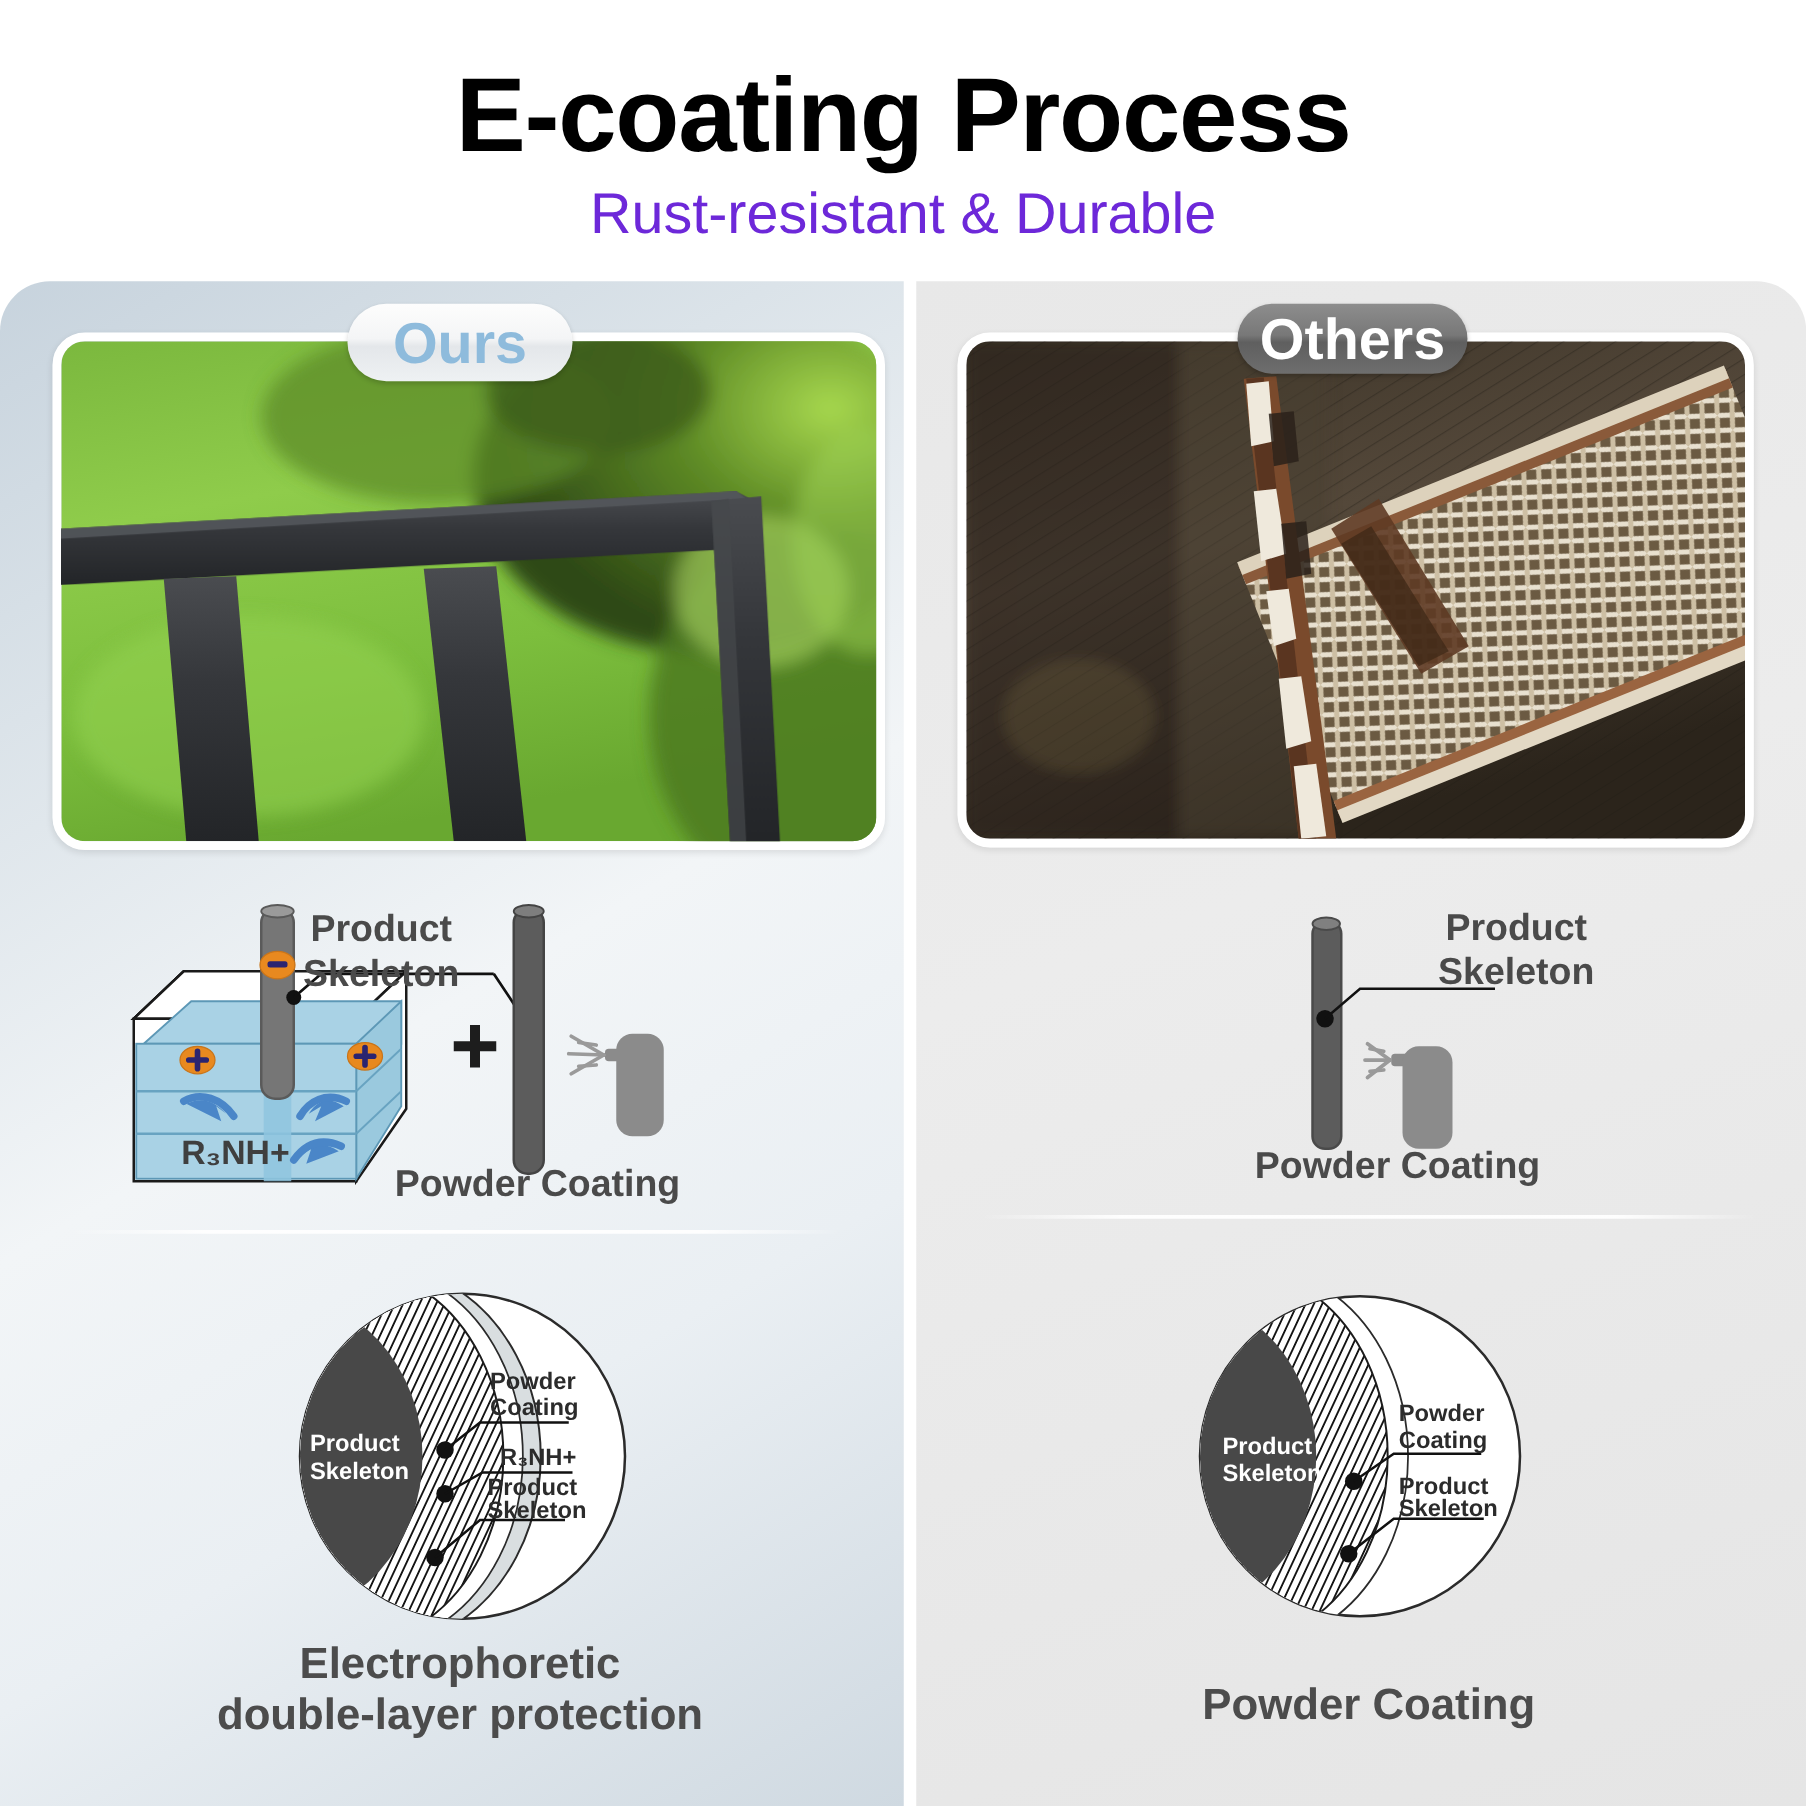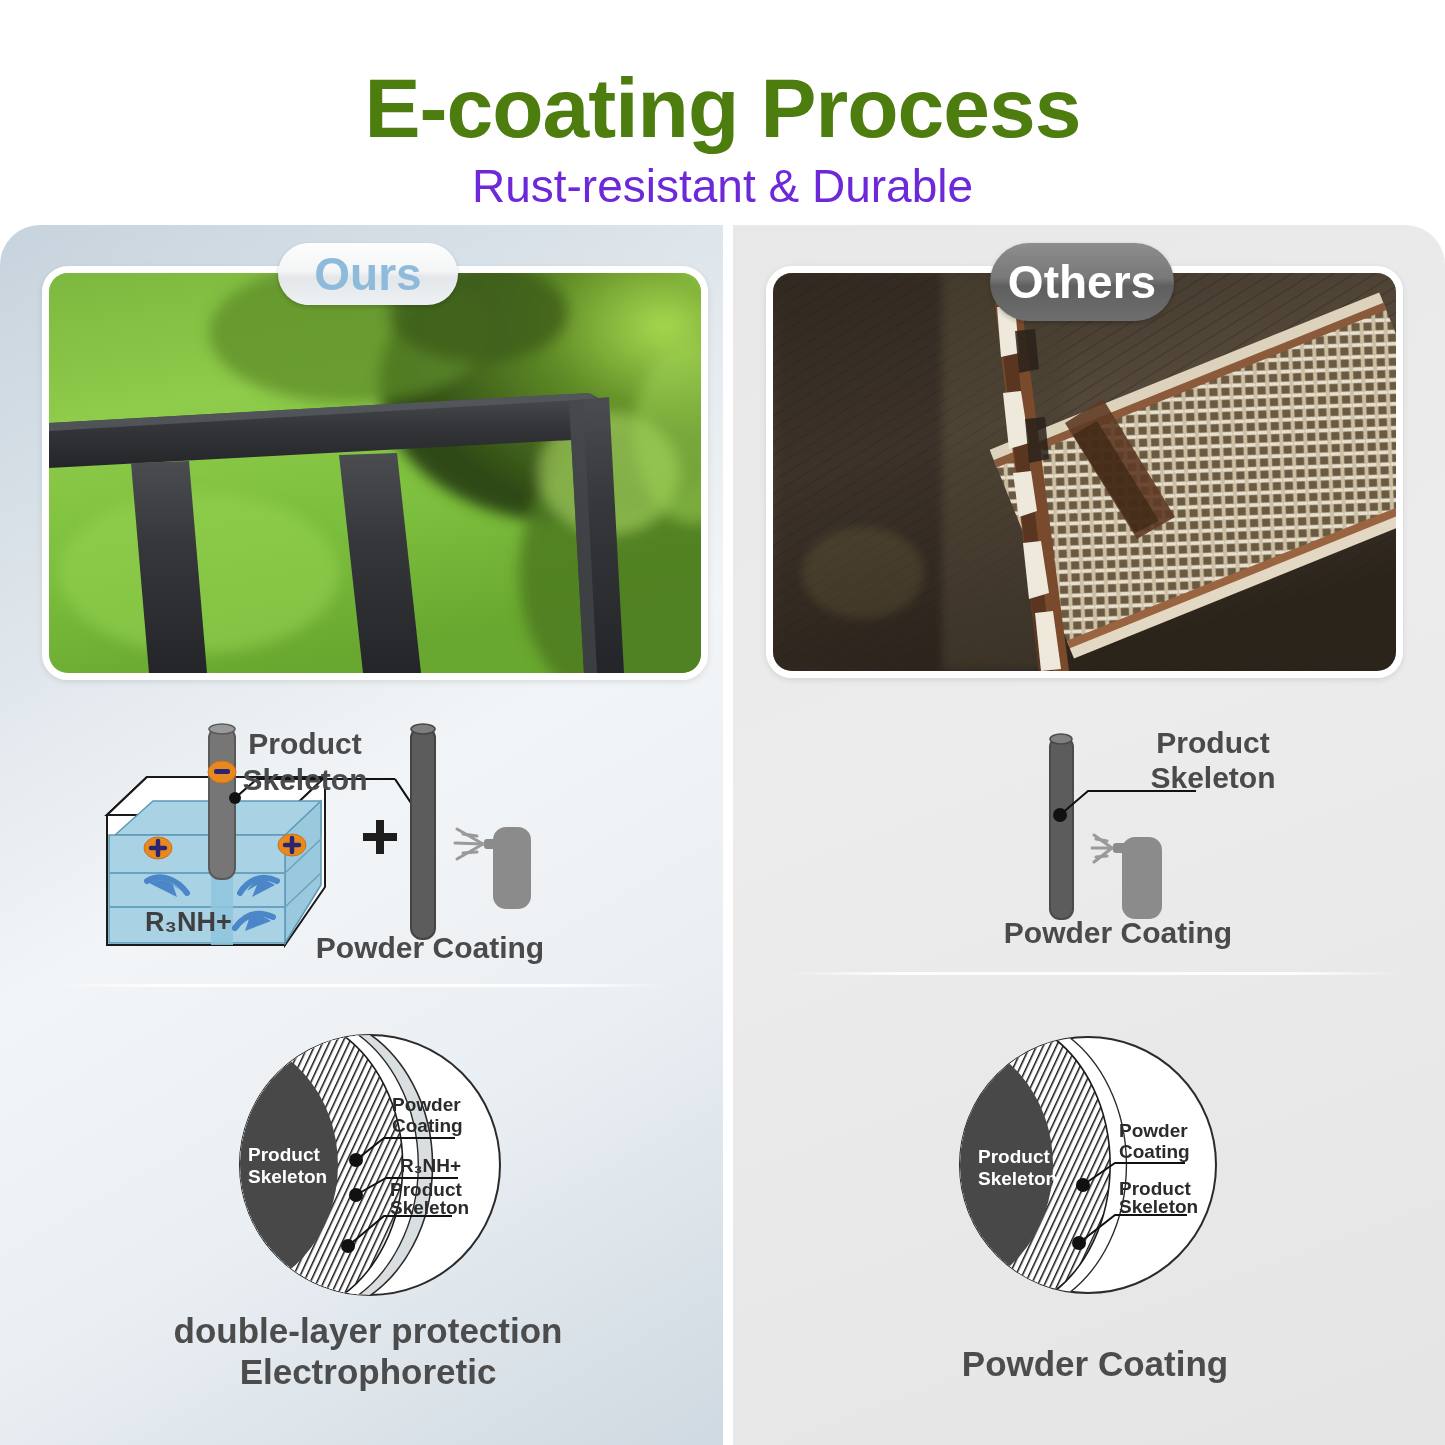--- a/index.html
+++ b/index.html
@@ -8,23 +8,23 @@
     background:#ffffff;
     font-family:"Liberation Sans", sans-serif;
     overflow:hidden;
     position:relative;
   }
   .stage{position:relative;width:1445px;height:1445px;background:#fff;}
 
   
   .header{position:absolute;left:0;top:0;width:1445px;height:218px;text-align:center;}
   .title{
-    margin:0;padding-top:62px;
+    margin:0;padding-top:46px;
     font-size:84px;line-height:92px;font-weight:bold;
-    color:#4d7c0f;letter-spacing:-1px;
+    color:#000000;letter-spacing:-1px;
     font-family:"Liberation Sans", sans-serif;
   }
   .subtitle{
     margin:0;padding-top:6px;
     font-size:46px;line-height:52px;font-weight:normal;
     color:#6d28d9;
   }
 
   
   .panel{position:absolute;top:225px;height:1220px;overflow:hidden;}
@@ -46,21 +46,21 @@
     display:flex;align-items:center;justify-content:center;
     font-weight:bold;
   }
   .badge-ours{
     left:278px;top:243px;width:180px;height:62px;
     background:linear-gradient(180deg,#fdfdfd 0%,#f4f5f6 45%,#e4e7ea 55%,#eef1f3 100%);
     color:#8ebbdc;font-size:46px;
     box-shadow:0 2px 4px rgba(0,0,0,.18);
   }
   .badge-others{
-    left:990px;top:243px;width:184px;height:78px;
+    left:990px;top:243px;width:184px;height:56px;
     background:linear-gradient(180deg,#8d8d8d 0%,#787878 45%,#5f5f5f 55%,#6e6e6e 100%);
     color:#ffffff;font-size:46px;
     box-shadow:0 2px 4px rgba(0,0,0,.22);
   }
 
   
   .photo{
     position:absolute;border-radius:26px;overflow:hidden;
     border:7px solid #ffffff;
     box-shadow:0 2px 6px rgba(0,0,0,.10);
@@ -221,22 +221,22 @@
         <text x="200" y="152" font-family="Liberation Sans, sans-serif" font-size="19" font-weight="bold" fill="#2b2b2b">R₃NH+</text>
 
         <circle cx="148" cy="226" r="7" fill="#111"></circle>
         <polyline points="148,226 184,196 252,196" fill="none" stroke="#111" stroke-width="2"></polyline>
         <text x="190" y="176" font-family="Liberation Sans, sans-serif" font-size="19" font-weight="bold" fill="#2b2b2b">Product</text>
         <text x="190" y="194" font-family="Liberation Sans, sans-serif" font-size="19" font-weight="bold" fill="#2b2b2b">Skeleton</text>
       </svg>
     </div>
 
     <div class="caption" style="position:absolute;left:63px;top:1085px;width:610px;font-size:35px;line-height:41px;">
+      <span class="caption-line">Electrophoretic</span>
       <span class="caption-line">double-layer protection</span>
-      <span class="caption-line">Electrophoretic</span>
     </div>
   </div>
 
   <div class="panel panel-right">
 
     <div class="diagram" style="left:215px;top:490px;">
       <svg width="330" height="260" viewBox="0 0 330 260" xmlns="http://www.w3.org/2000/svg">
 
         <rect x="102" y="22" width="23" height="182" rx="10" fill="#5c5c5c" stroke="#4a4a4a" stroke-width="2"></rect>
         <ellipse cx="113" cy="24" rx="11" ry="5" fill="#808080" stroke="#4a4a4a" stroke-width="1.5"></ellipse>

